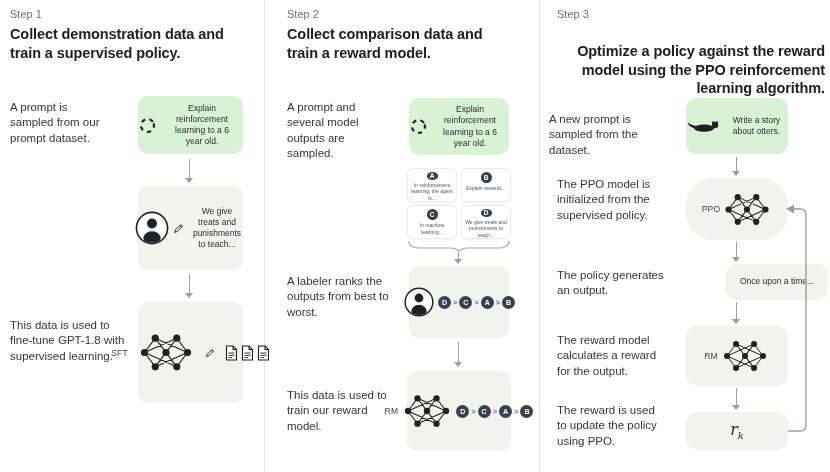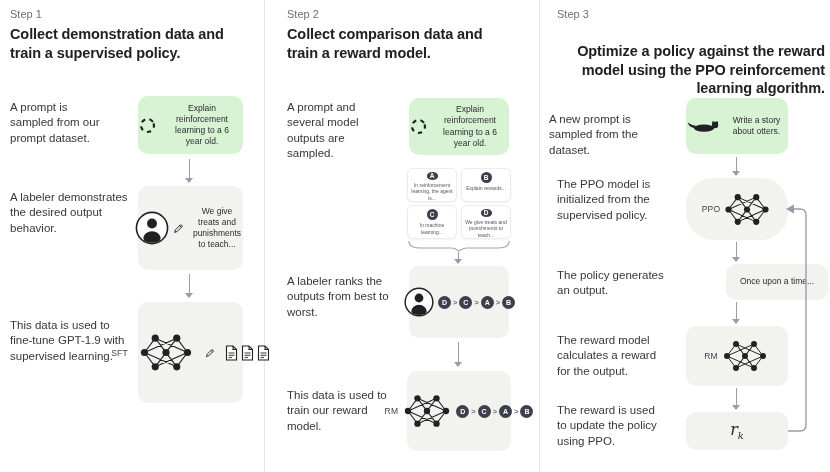--- a/index.html
+++ b/index.html
@@ -43,22 +43,21 @@
 </head>
 <body>
 
 <div class="diagram">
 
   <div class="col col1">
     <div class="step-label" style="left:10px;top:8px;">Step 1</div>
     <div class="step-title" style="left:10px;top:25px;width:225px;">Collect demonstration data and train a supervised policy.</div>
 
     <div class="desc" style="left:10px;top:100px;width:100px;">A prompt is sampled from our prompt dataset.</div>
-    <div class="desc" style="left:10px;top:190px;width:118px;">A labeler demonstrates the desired output behavior.</div>
-    <div class="desc" style="left:10px;top:318px;width:120px;">This data is used to fine-tune GPT-1.9 with supervised learning.</div>
+    <div class="desc" style="left:10px;top:318px;width:120px;">This data is used to fine-tune GPT-1.8 with supervised learning.</div>
 
     <div class="flowbox green" style="left:138px;top:96px;width:105px;height:58px;gap:4px;">
       <span>
         <svg width="19" height="19" viewBox="0 0 22 22">
             <circle cx="11" cy="11" r="7.5" fill="none" stroke="#202123" stroke-width="2.5" stroke-dasharray="5 4.8" transform="rotate(-20 11 11)"></circle>
           </svg>
       </span>
       <div class="boxtext">Explain reinforcement learning to a 6 year old.</div>
     </div>
 

